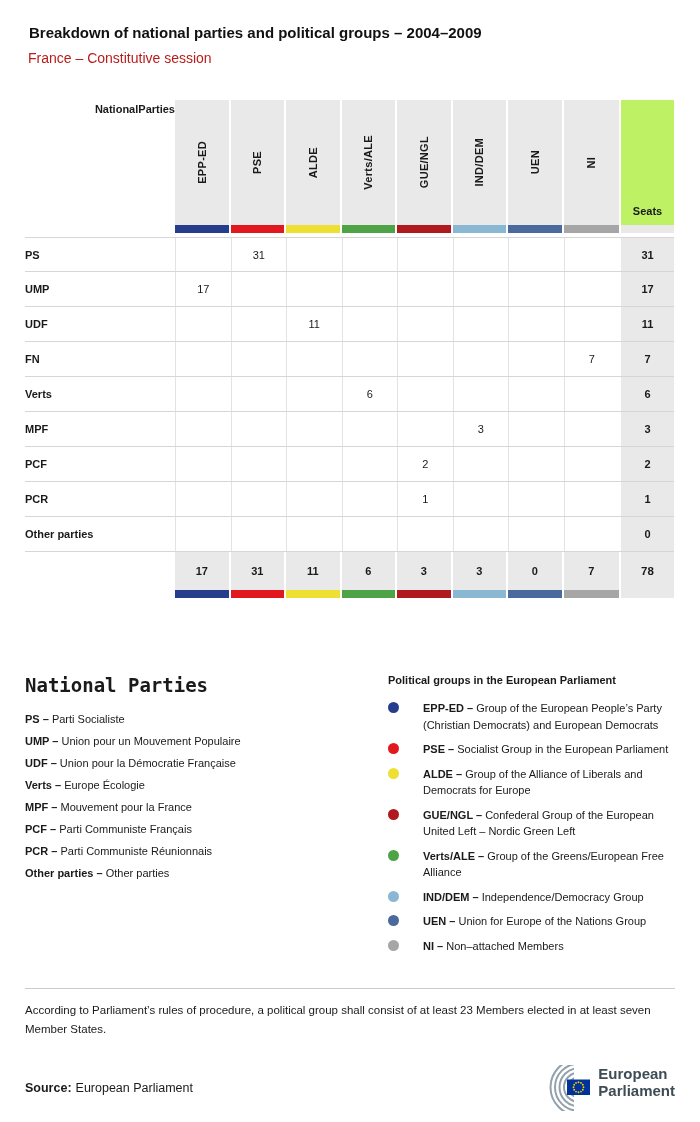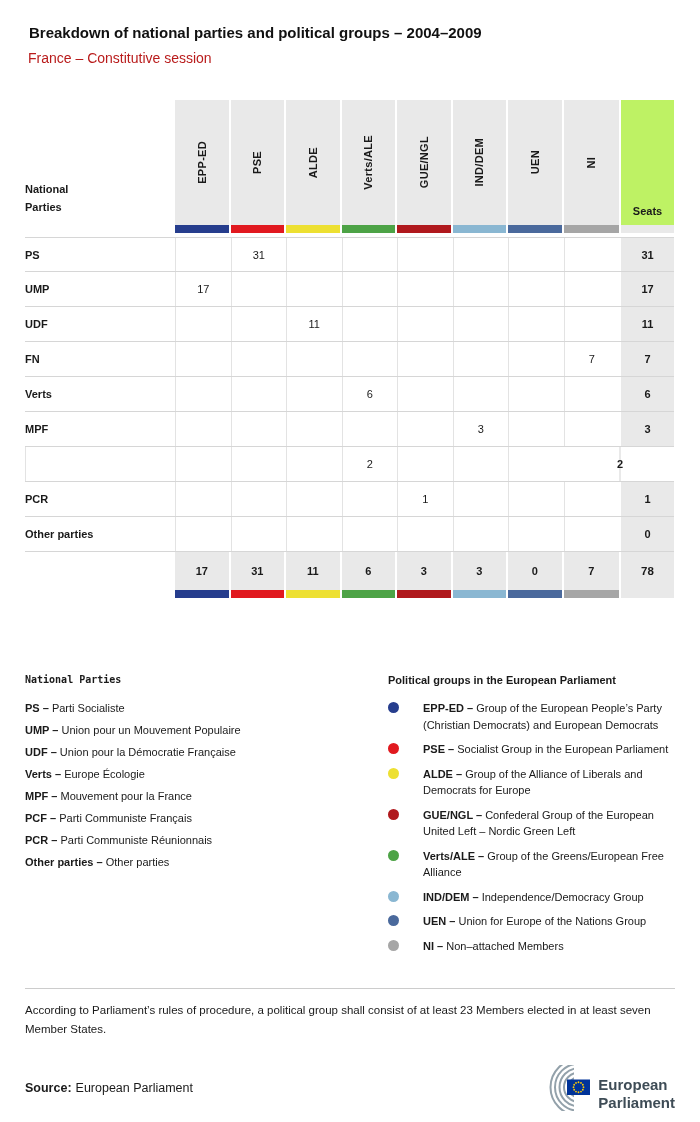--- a/index.html
+++ b/index.html
@@ -12,21 +12,21 @@
   }
   .page { padding: 20px 25px 24px; }
 
   h1 { font-size: 15px; font-weight: 700; margin: 4px; color: #111; }
   h2 { font-size: 14px; font-weight: 400; margin: 9px 0 0 3px; color: #b91c1c; }
 
   
   .ep-table { margin-top: 34px; width: 649px; }
   .t-row { display: grid; grid-template-columns: 150px repeat(8, 55.5px) 2px 53px; }
   .t-head { height: 125px; }
-  .corner { display: flex; flex-direction: column; justify-content: flex-end; padding-bottom: 8px;
+  .corner { display: flex; flex-direction: row; justify-content: flex-end; padding-bottom: 8px;
             font-size: 11px; font-weight: 700; line-height: 1.7; }
   .ghead { background: #e9e9e9; display: flex; align-items: center; justify-content: center;
            border-right: 2px solid #fff; }
   .ghead.nogap { border-right: none; }
   .vlabel { writing-mode: vertical-rl; transform: rotate(180deg); font-size: 11px; font-weight: 700;
             letter-spacing: 0.3px; }
   .shead { background: #bef264; display: flex; align-items: flex-end; justify-content: center;
            padding-bottom: 8px; font-size: 11px; font-weight: 700; }
 
   .t-bars { height: 8px; }
@@ -46,36 +46,36 @@
   .t-total { height: 38px; }
   .tcell { background: #e9e9e9; display: flex; align-items: center; justify-content: center;
            font-size: 11px; font-weight: 700; border-right: 2px solid #fff; }
   .tcell.nogap { border-right: none; }
   .t-total .scell { font-size: 11.5px; }
 
   
   .legends { display: flex; margin-top: 76px; }
   .legend-left { width: 363px; flex: none; }
   .legend-right { flex: 1; }
-  .lp-title { font-family: "DejaVu Sans Mono", monospace; font-size: 10px; font-weight: 700;
+  .lp-title { font-family: "DejaVu Sans Mono", monospace; font-size: 19px; font-weight: 700;
               margin-bottom: 12px; }
   .lp-item { font-size: 11px; line-height: 22px; }
   .lp-abbr { font-weight: 700; }
   .lg-title { font-size: 11px; font-weight: 700; margin-bottom: 14px; }
   .lg-item { display: flex; gap: 24px; margin-bottom: 8px; font-size: 11px; line-height: 1.5; }
   .dot { width: 11px; height: 11px; border-radius: 50%; flex: none; margin-top: 2px; }
   .lg-abbr { font-weight: 700; }
 
   
   .foot-rule { border: none; border-top: 1px solid #cccccc; margin: 26px 0 0; }
   .footnote { font-size: 11.5px; line-height: 1.65; margin: 12px 0 0; color: #1a1a1a; }
   .bottom-row { display: flex; justify-content: space-between; align-items: center; margin-top: 26px; }
   .source { font-size: 12.5px; }
   .source-label { font-weight: 700; margin-right: 4px; }
-  .ep-logo { display: flex; align-items: flex-end; gap: 8px; }
+  .ep-logo { display: flex; align-items: flex-start; gap: 8px; }
   .logo-text { display: flex; flex-direction: column; font-size: 15px; font-weight: 700;
                color: #3e4c56; line-height: 1.15; }
 </style>
 </head>
 <body>
 
 <div class="page">
 
   <h1>Breakdown of national parties and political groups – 2004–2009</h1>
   <h2>France – Constitutive session</h2>
@@ -198,20 +198,21 @@
         <div class="cell"></div>
         <div class="cell"></div>
         <div class="cell"></div>
         <div class="cell">3</div>
         <div class="cell"></div>
         <div class="cell"></div>
         <div></div>
         <div class="scell">3</div>
       </div>
       <div class="t-row t-body">
+        <div class="pname">PCF</div>
         <div class="cell"></div>
         <div class="cell"></div>
         <div class="cell"></div>
         <div class="cell"></div>
         <div class="cell">2</div>
         <div class="cell"></div>
         <div class="cell"></div>
         <div class="cell"></div>
         <div></div>
         <div class="scell">2</div>

